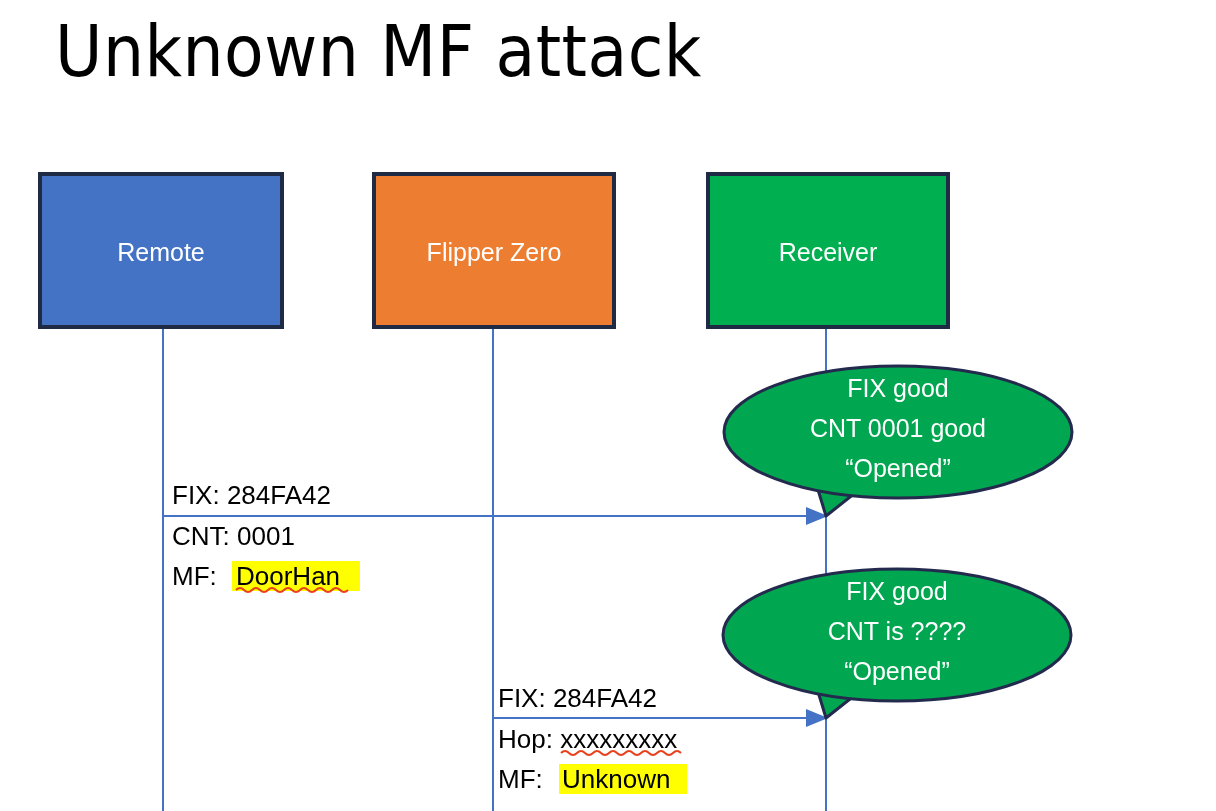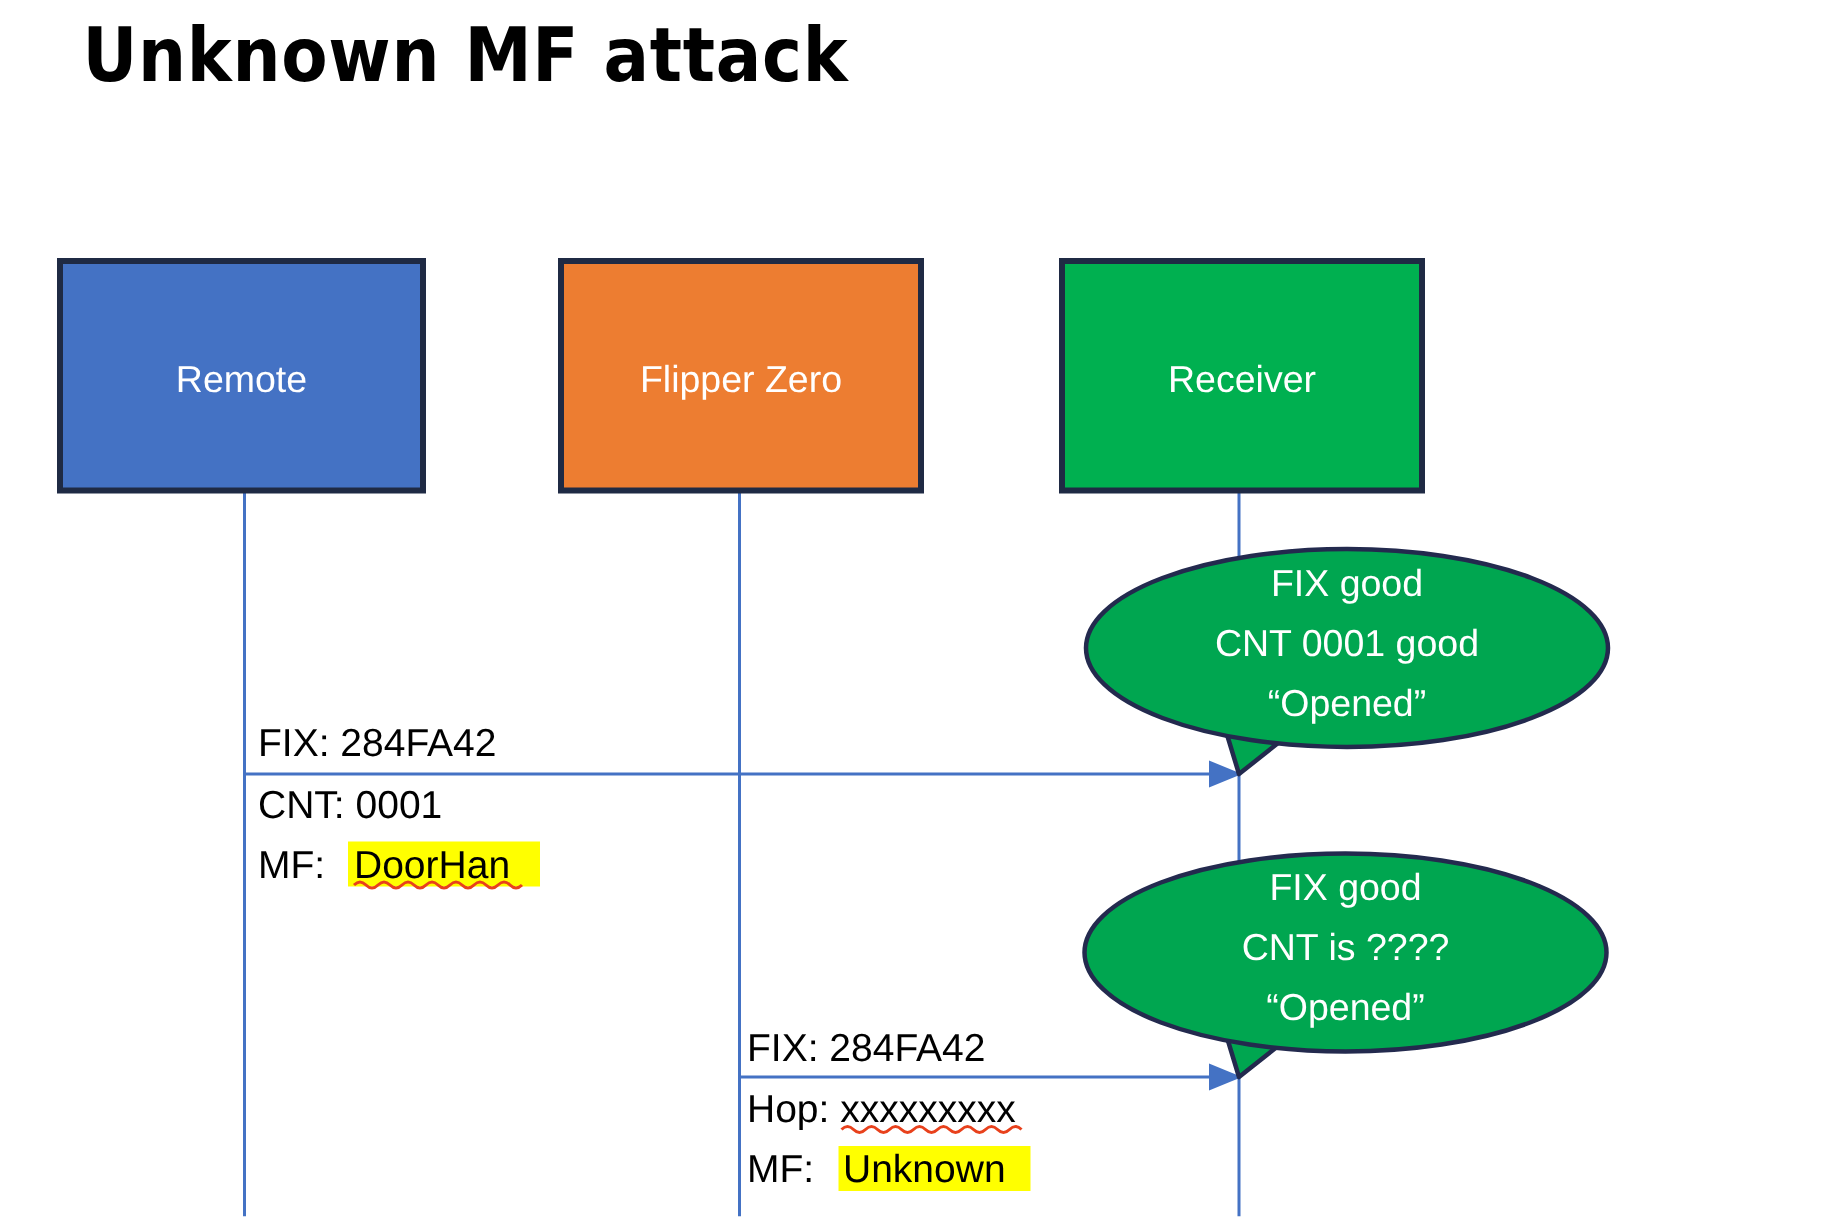--- a/index.html
+++ b/index.html
@@ -20,22 +20,22 @@
     top: 0;
     width: 1216px;
     height: 811px;
     background: #ffffff;
   }
   .slide-title {
     position: absolute;
     left: 55px;
     top: 6px;
     font-family: "DejaVu Sans Condensed", "Liberation Sans", sans-serif;
-    font-size: 50px;
-    font-weight: 700;
+    font-size: 72px;
+    font-weight: 400;
     color: #000000;
     letter-spacing: 0.5px;
     white-space: nowrap;
     line-height: 1.25;
   }
   svg.diagram {
     position: absolute;
     left: 0;
     top: 0;
     width: 1216px;

